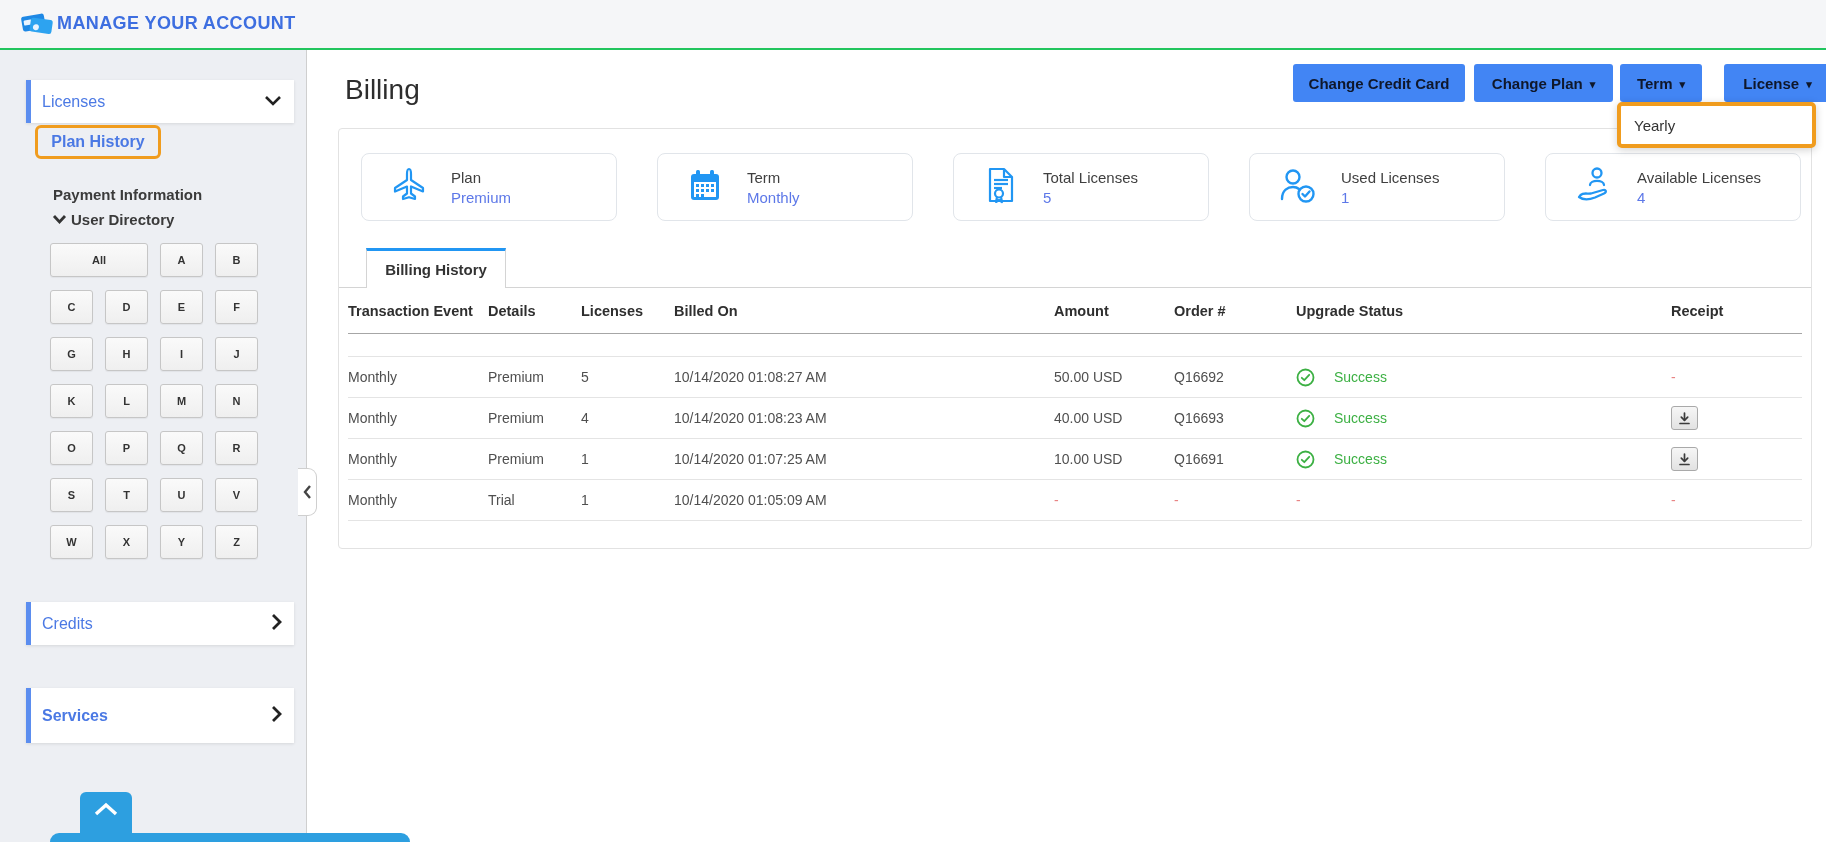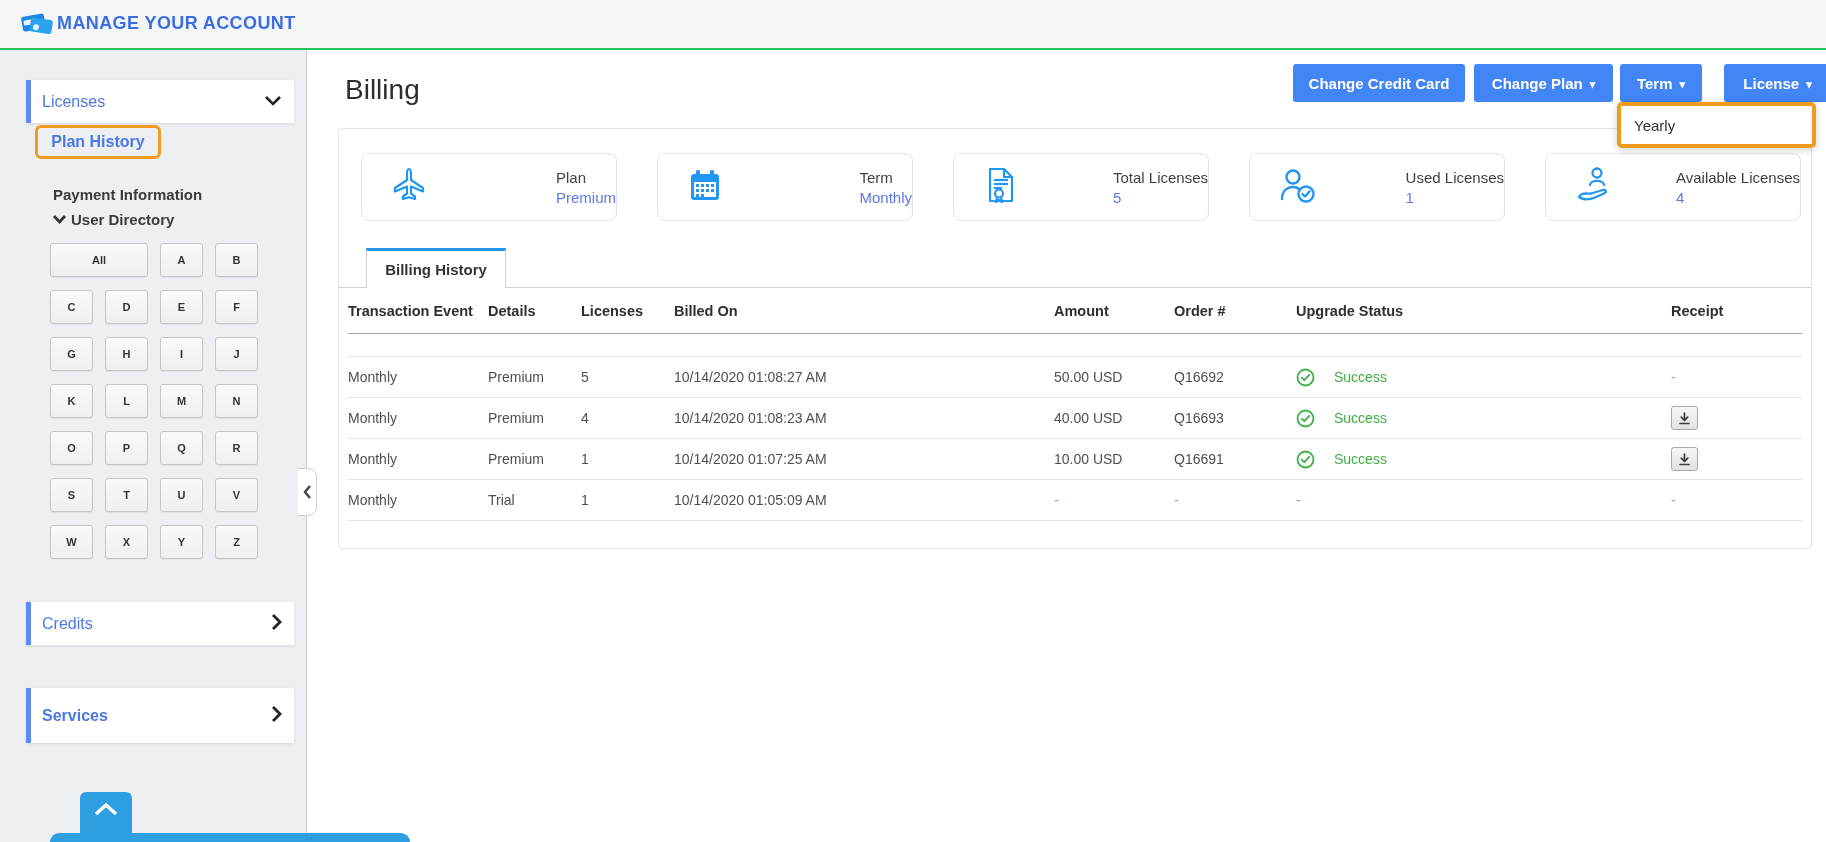--- a/index.html
+++ b/index.html
@@ -42,38 +42,38 @@
     display:flex; align-items:center; justify-content:center; cursor:pointer; z-index:4; }
 
   #scroll-top-btn { position:absolute; left:80px; top:792px; width:52px; height:50px;
     background:#2d9fe0; border:none; border-radius:6px 6px 0 0; cursor:pointer;
     display:flex; align-items:flex-start; justify-content:center; padding-top:9px; z-index:3; }
   #bottom-bar { position:absolute; left:50px; top:833px; width:360px; height:20px;
     background:#2d9fe0; border-radius:9px 9px 0 0; z-index:2; }
 
   
   #page-title { position:absolute; left:345px; top:74px; font-size:28px; color:#2d2d2d; }
-  .blue-btn { position:absolute; top:64px; height:38px; background:#4285f4; color:#ffffff;
+  .blue-btn { position:absolute; top:64px; height:38px; background:#4285f4; color:#0f172a;
     border:none; border-radius:3px; font-size:15px; font-weight:bold; cursor:pointer;
     display:flex; align-items:center; justify-content:center; gap:7px;
     font-family:"Liberation Sans",sans-serif; }
   .caret { font-size:11px; line-height:1; position:relative; top:1px; }
 
   #term-dropdown { position:absolute; left:1617px; top:102px; width:199px; height:46px;
     background:#fff; border:4px solid #f09c1e; border-radius:5px; z-index:6;
     box-shadow:0 2px 8px rgba(0,0,0,.18); display:flex; align-items:center; }
   #term-dropdown .opt { margin-left:13px; font-size:15px; color:#333; cursor:pointer; width:100%; }
 
   
   #panel { position:absolute; left:338px; top:128px; width:1474px; height:421px;
     border:1px solid #e2e2e2; border-radius:4px; background:#fff; }
   #cards { position:absolute; left:22px; top:24px; width:1440px; height:68px;
     display:flex; justify-content:space-between; }
   .card { width:256px; height:68px; border:1px solid #e1e5ea; border-radius:8px;
-    display:flex; align-items:center; padding-left:28px; gap:12px; background:#fff;justify-content:space-between; }
+    display:flex; align-items:center; padding-left:28px; gap:23px; background:#fff; }
   .card .txt { display:flex; flex-direction:column; gap:3px; }
   .card .lbl { font-size:15px; color:#3f3f3f; }
   .card .val { font-size:15px; color:#5d78e8; }
 
   
   #tabstrip-line { position:absolute; left:0; top:158px; width:1472px;
     border-top:1px solid #d4d4d4; z-index:1; }
   #tab-active { position:absolute; left:27px; top:119px; width:140px; height:40px;
     background:#fff; border-top:3px solid #2196f3; border-left:1px solid #d4d4d4;
     border-right:1px solid #d4d4d4; z-index:2; display:flex; align-items:center;

